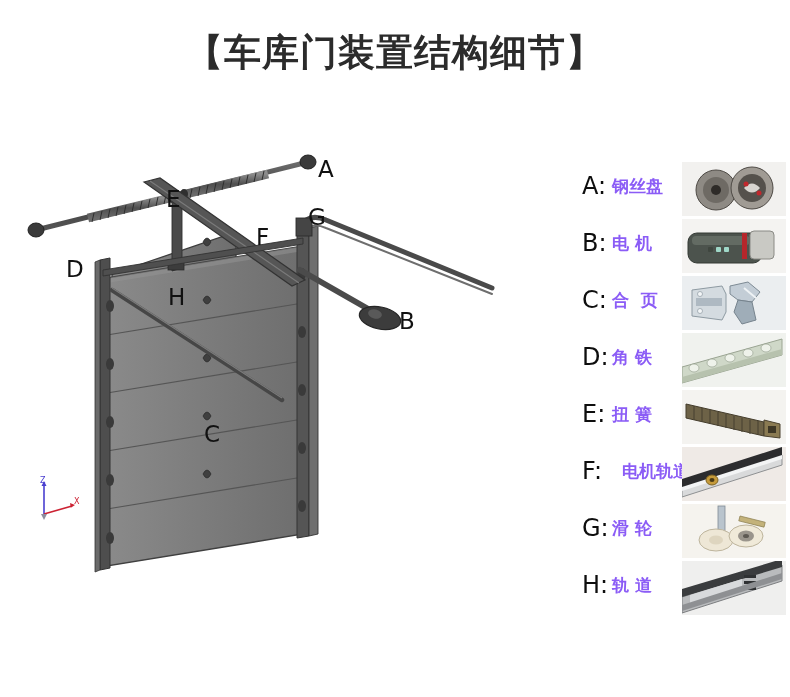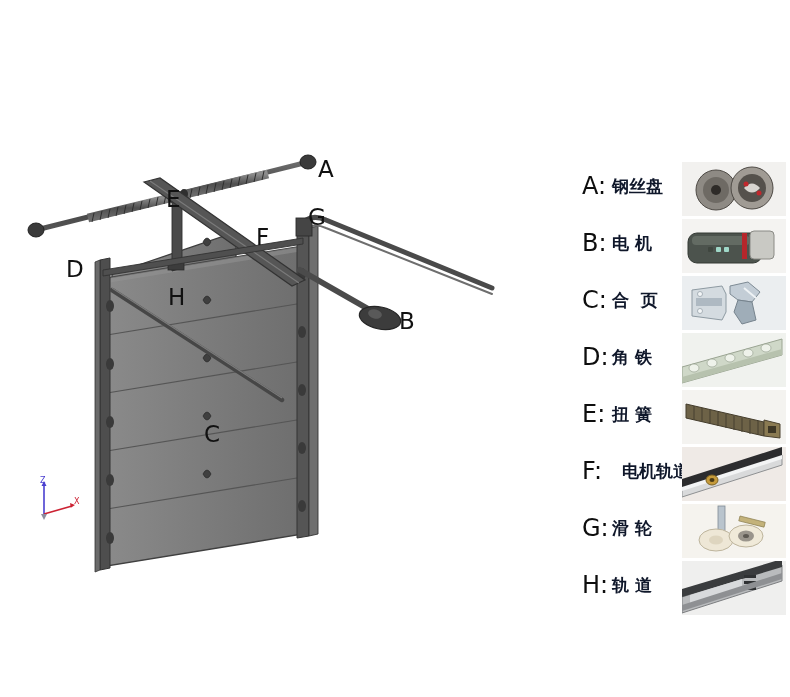--- a/index.html
+++ b/index.html
@@ -34,40 +34,41 @@
   
   #legend { position: absolute; left: 578px; top: 160px; width: 208px; height: 455px; }
   .legend-row { position: absolute; left: 0; width: 208px; height: 57px; }
   .legend-key {
     position: absolute; left: 4px; top: 12px;
     font-size: 24px; color: #0e0e0e;
     font-family: "DejaVu Sans", "Liberation Sans", sans-serif;
   }
   .legend-name {
     position: absolute; left: 34px; top: 15px;
-    font-size: 17px; font-weight: bold; color: #0f172a;
+    font-size: 17px; font-weight: bold; color: #8b5cf6;
     font-family: "DejaVu Sans", "Liberation Sans", sans-serif;
     white-space: pre;
   }
   .legend-thumb {
     position: absolute; right: 0; top: 2px;
     width: 104px; height: 54px;
     overflow: hidden;
   }
   .legend-thumb svg { display: block; }
 
   
   #axis-gizmo { position: absolute; left: 28px; top: 476px; width: 56px; height: 46px; }
   .axis-letter { font-size: 8px; font-family: "DejaVu Sans", sans-serif; }
 </style>
 </head>
 <body>
 
 <div id="page">
 
+  <div id="title">【车库门装置结构细节】</div>
 
   <div id="diagram">
     <svg width="560" height="470" viewBox="0 0 560 470">
       <defs>
         <linearGradient id="panelGrad" x1="0" y1="0" x2="1" y2="0">
           <stop offset="0%" stop-color="#8a8a8a"></stop>
           <stop offset="100%" stop-color="#6e6e6e"></stop>
         </linearGradient>
         <linearGradient id="barGrad" x1="0" y1="0" x2="0" y2="1">
           <stop offset="0%" stop-color="#6e6e6e"></stop>

